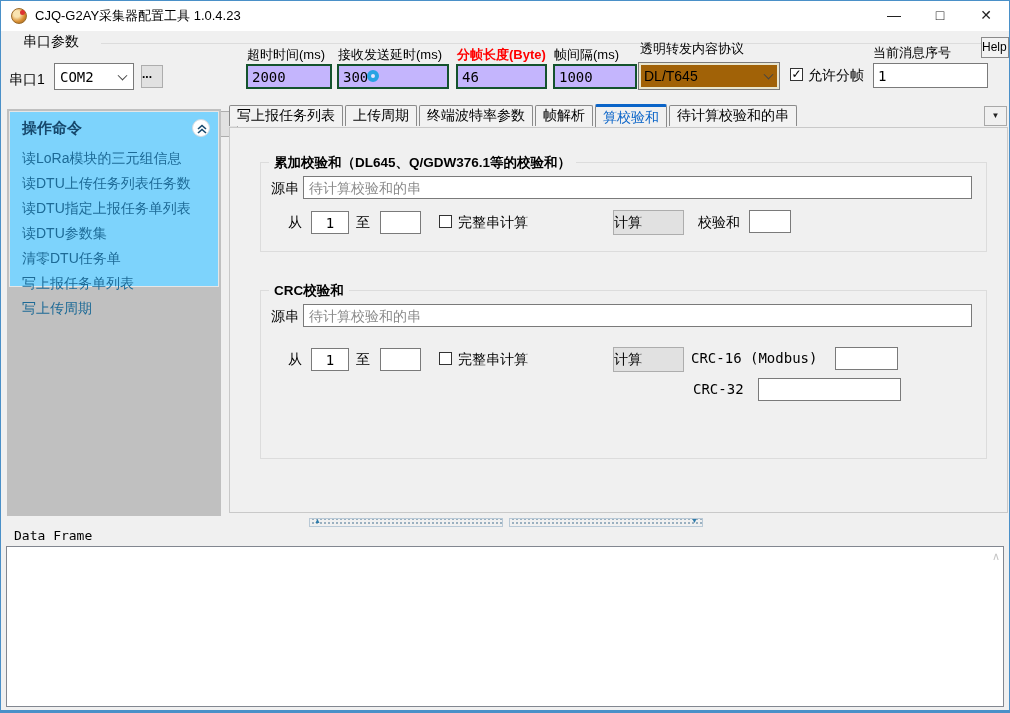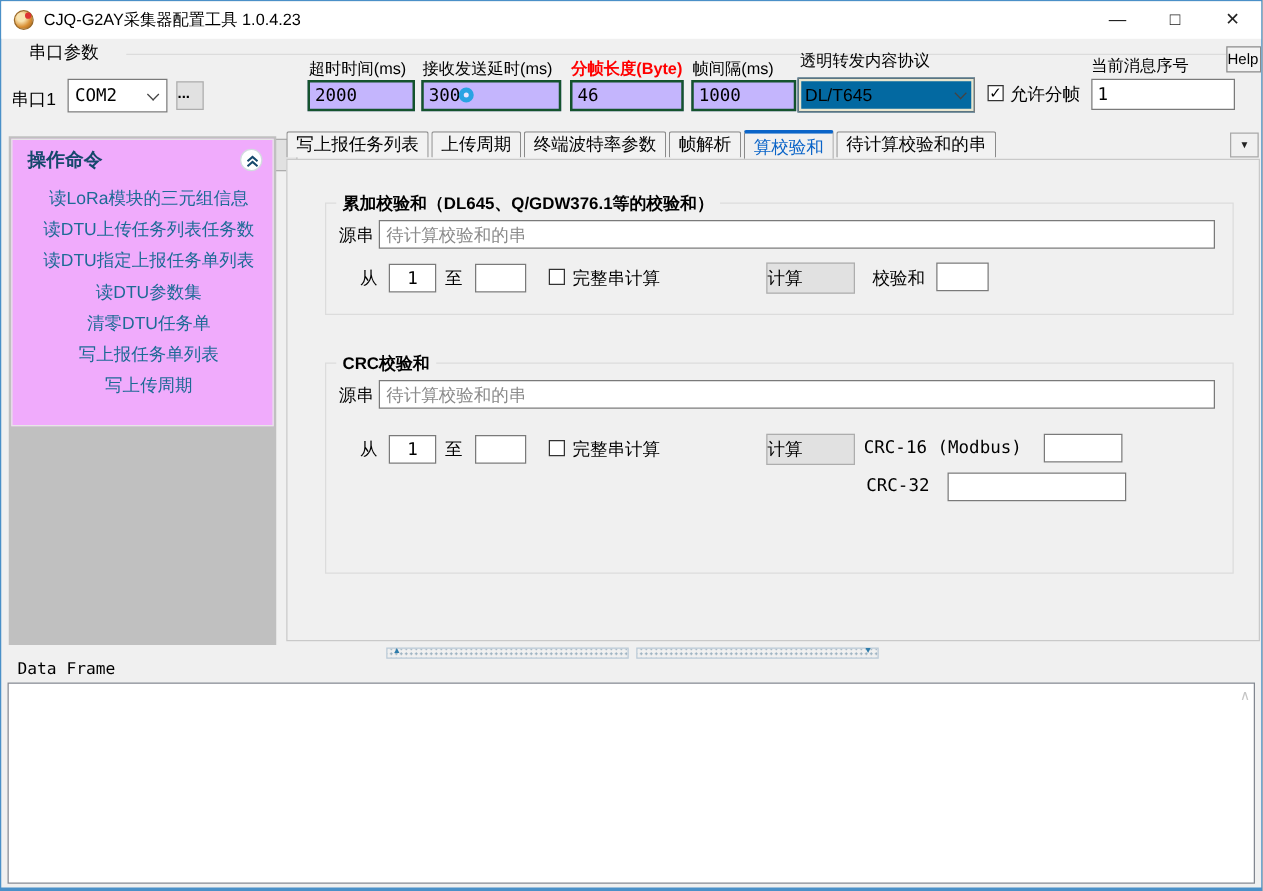--- a/index.html
+++ b/index.html
@@ -38,34 +38,34 @@
   .fgroup input{position:absolute;left:0;top:33px;height:25px;border:2px solid #14532d;background:#c4b5fd;
     font-family:"DejaVu Sans Mono",monospace;font-size:14px;padding:0 4px;width:100%;}
   .fg-timeout{left:245px;width:86px;}
   .fg-delay{left:336px;width:112px;}
   .fg-framelen{left:455px;width:91px;}
   .fg-framelen .lbl{color:#f00;font-weight:bold;}
   .fg-gap{left:552px;width:84px;}
   .touch-ring{position:absolute;left:366px;top:39px;width:12px;height:12px;border:4px solid #29a3e3;
     border-radius:50%;background:rgba(255,255,255,.65);}
   .proto-label{position:absolute;left:639px;top:9px;}
-  .combo-proto{position:absolute;left:637px;top:31px;width:142px;height:28px;background:#0369a1;
+  .combo-proto{position:absolute;left:637px;top:31px;width:142px;height:28px;background:#a16207;
     box-shadow:inset 0 0 0 2px #e9e6cf;}
   .cb{display:inline-block;width:13px;height:13px;border:1px solid #333;background:#fff;
     font-size:12px;line-height:11px;text-align:center;vertical-align:middle;}
   .allow-split{position:absolute;left:789px;top:37px;}
   .allow-label{position:absolute;left:807px;top:36px;font-size:14px;}
   .msg-label{position:absolute;left:872px;top:13px;}
   .msg-input{position:absolute;left:872px;top:32px;width:115px;height:25px;border:1px solid #7a7a7a;
     font-family:"DejaVu Sans Mono",monospace;font-size:14px;padding:0 4px;background:#fff;}
   .help-btn{position:absolute;left:980px;top:6px;width:28px;height:21px;background:#f2f2f2;
     border:1px solid #8a8a8a;font-size:12px;line-height:19px;}
   
   .sidebar{position:absolute;left:6px;top:108px;width:214px;height:407px;background:#c0c0c0;}
-  .side-card{position:absolute;left:2px;top:2px;width:210px;height:230px;background:#f0abfc;border:1px solid #e6e6e6;text-align:center;}
+  .side-card{position:absolute;left:2px;top:2px;width:210px;height:176px;background:#7dd3fc;border:1px solid #e6e6e6;}
   .side-header{position:absolute;left:12px;top:7px;font-size:15px;font-weight:bold;color:#16486c;}
   .collapse-btn{position:absolute;right:8px;top:7px;width:18px;height:18px;border-radius:50%;
     background:#fff;border:1px solid #d3dae0;}
   .collapse-btn svg{position:absolute;left:3px;top:3px;}
   .side-items{position:absolute;left:12px;top:34px;right:2px;}
   .side-item{height:25px;line-height:25px;font-size:14px;color:#1d6a96;white-space:nowrap;cursor:pointer;}
   
   .tabarea{position:absolute;left:228px;top:103px;width:779px;height:409px;}
   .tabstrip{position:absolute;left:0;top:0;right:0;height:23px;display:flex;align-items:center;}
   .tab{height:21px;line-height:19px;padding:0 7px;font-size:14px;background:#f2f2f2;

